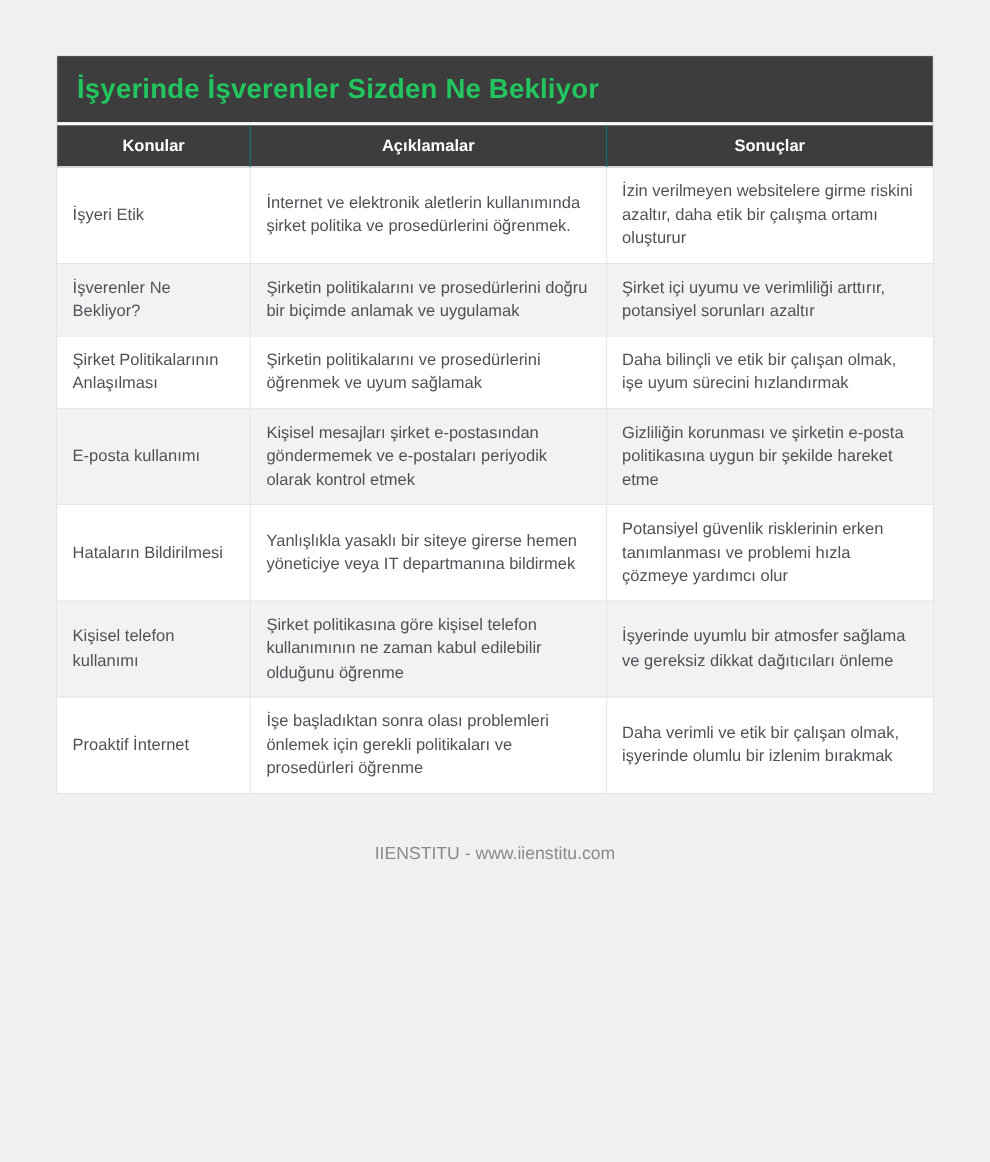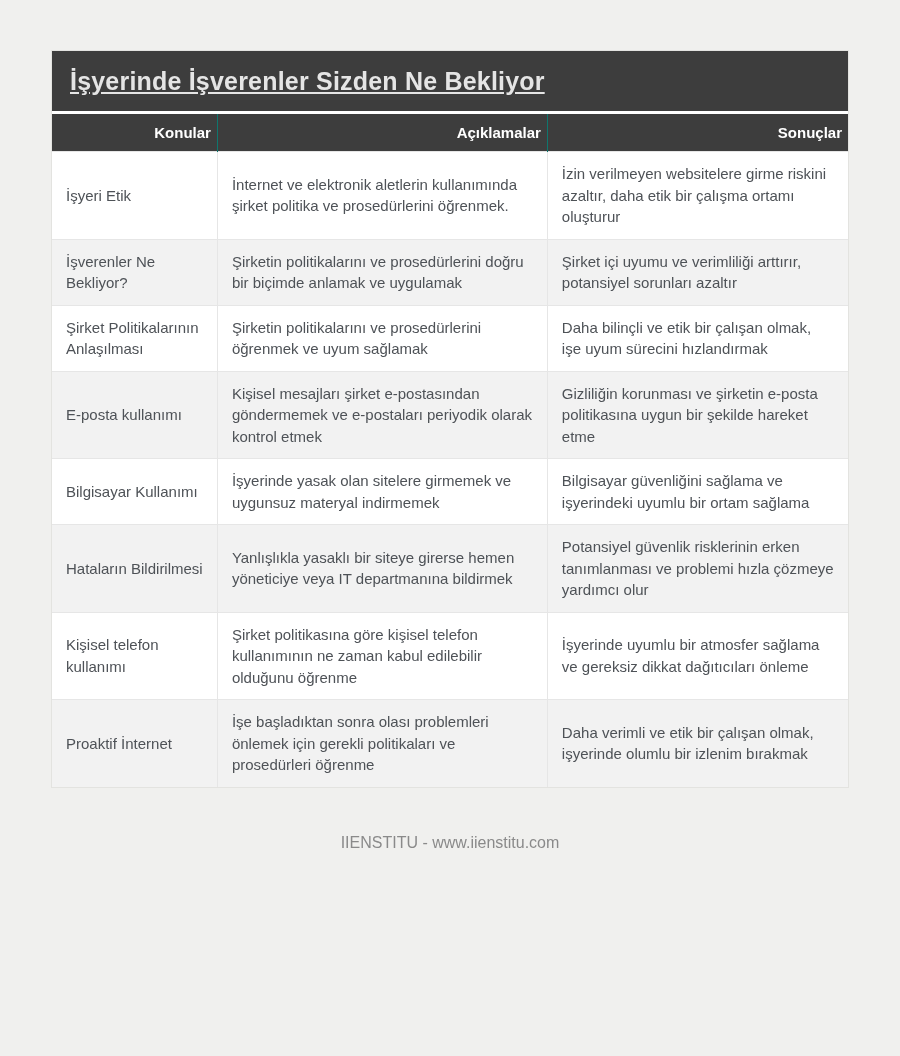--- a/index.html
+++ b/index.html
@@ -14,43 +14,42 @@
     overflow:hidden;
   }
   .card {
     width:796px;
     margin:0 auto;
     background:#ffffff;
     border:1px solid #e3e3e0;
   }
   .title-bar {
     background:#3d3d3d;
-    color:#e5e5e5;
+    color:#22c55e;
     font-size:25px;
     font-weight:bold;
     height:60px;
     line-height:60px;
     padding:0 18px;
     border-bottom:3px solid #ffffff;
     white-space:nowrap;
     letter-spacing:0.2px;
-    text-decoration:underline;
   }
   table.expect-table {
     width:100%;
     border-collapse:collapse;
     table-layout:fixed;
   }
   .expect-table thead th {
     background:#3d3d3d;
     color:#ffffff;
-    text-align:right;
+    text-align:center;
     font-size:15px;
     font-weight:bold;
-    padding:10px 6px;
+    padding:10px 22px;
   }
   .expect-table thead th + th { border-left:1px solid #0f766e; }
   .expect-table tbody td {
     font-size:15px;
     color:#4e5257;
     line-height:21.5px;
     padding:11px 14px;
     vertical-align:middle;
     border-top:1px solid #e6e6e6;
     word-wrap:break-word;
@@ -96,25 +95,20 @@
             <td class="col-topic">Şirket Politikalarının Anlaşılması</td>
             <td class="col-desc">Şirketin politikalarını ve prosedürlerini öğrenmek ve uyum sağlamak</td>
             <td class="col-result">Daha bilinçli ve etik bir çalışan olmak, işe uyum sürecini hızlandırmak</td>
           </tr>
           <tr>
             <td class="col-topic">E-posta kullanımı</td>
             <td class="col-desc">Kişisel mesajları şirket e-postasından göndermemek ve e-postaları periyodik olarak kontrol etmek</td>
             <td class="col-result">Gizliliğin korunması ve şirketin e-posta politikasına uygun bir şekilde hareket etme</td>
           </tr>
           <tr>
-            <td class="col-topic">Bilgisayar Kullanımı</td>
-            <td class="col-desc">İşyerinde yasak olan sitelere girmemek ve uygunsuz materyal indirmemek</td>
-            <td class="col-result">Bilgisayar güvenliğini sağlama ve işyerindeki uyumlu bir ortam sağlama</td>
-          </tr>
-          <tr>
             <td class="col-topic">Hataların Bildirilmesi</td>
             <td class="col-desc">Yanlışlıkla yasaklı bir siteye girerse hemen yöneticiye veya IT departmanına bildirmek</td>
             <td class="col-result">Potansiyel güvenlik risklerinin erken tanımlanması ve problemi hızla çözmeye yardımcı olur</td>
           </tr>
           <tr>
             <td class="col-topic">Kişisel telefon kullanımı</td>
             <td class="col-desc">Şirket politikasına göre kişisel telefon kullanımının ne zaman kabul edilebilir olduğunu öğrenme</td>
             <td class="col-result">İşyerinde uyumlu bir atmosfer sağlama ve gereksiz dikkat dağıtıcıları önleme</td>
           </tr>
           <tr>

